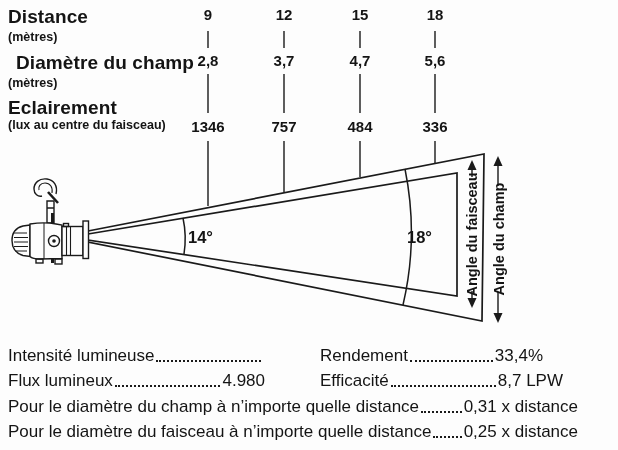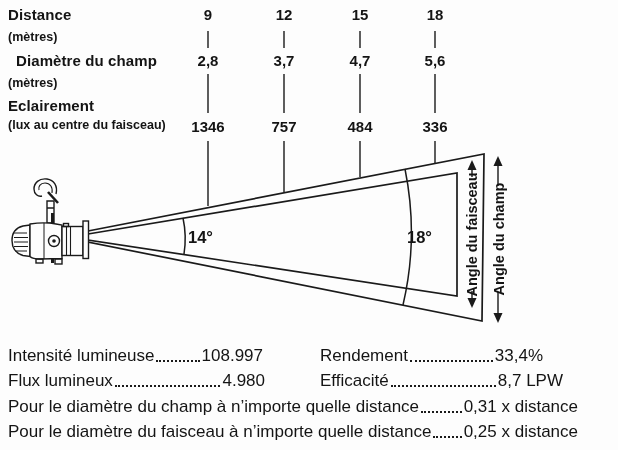--- a/index.html
+++ b/index.html
@@ -3,21 +3,21 @@
 <meta charset="utf-8">
 <style>
   html,body{margin:0;padding:0;background:#fff;}
   .page{
     position:relative; width:618px; height:450px;
     background:#fdfdfd; color:#141414; overflow:hidden;
     font-family:"Liberation Sans", sans-serif;
   }
   .abs{position:absolute;}
   
-  .row-label{font-size:15px; font-weight:700; letter-spacing:.1px; white-space:nowrap;}
+  .row-label{font-size:19px; font-weight:700; letter-spacing:.1px; white-space:nowrap;}
   .row-unit{font-size:12.5px; font-weight:700; white-space:nowrap;}
   .cell{width:90px; text-align:center; font-size:15px; font-weight:700; white-space:nowrap;}
   
   .angle-label{font-size:16.5px; font-weight:700; white-space:nowrap;}
   .vlabel{
     font-size:14.5px; font-weight:700; text-align:center; white-space:nowrap;
     height:20px; line-height:20px;
     transform:rotate(-90deg); transform-origin:left bottom;
   }
   
@@ -116,21 +116,20 @@
 
   <div class="abs angle-label" style="left:188px;top:228px;">14°</div>
   <div class="abs angle-label" style="left:407px;top:228px;">18°</div>
 
   <div class="abs vlabel" style="left:482px;top:287px;width:145px;">Angle du faisceau</div>
   <div class="abs vlabel" style="left:509px;top:298px;width:158px;">Angle du champ</div>
 
   <div class="abs stat-row" style="left:8px;top:345px;width:255px;">
     <span class="lbl">Intensité lumineuse</span>
     <span class="leader"></span>
-    <span class="val">108.997</span>
   </div>
   <div class="abs stat-row" style="left:8px;top:370px;width:257px;">
     <span class="lbl">Flux lumineux</span>
     <span class="leader"></span>
     <span class="val">4.980</span>
   </div>
   <div class="abs stat-row" style="left:320px;top:345px;width:223px;">
     <span class="lbl">Rendement</span>
     <span class="leader"></span>
     <span class="val">33,4%</span>

